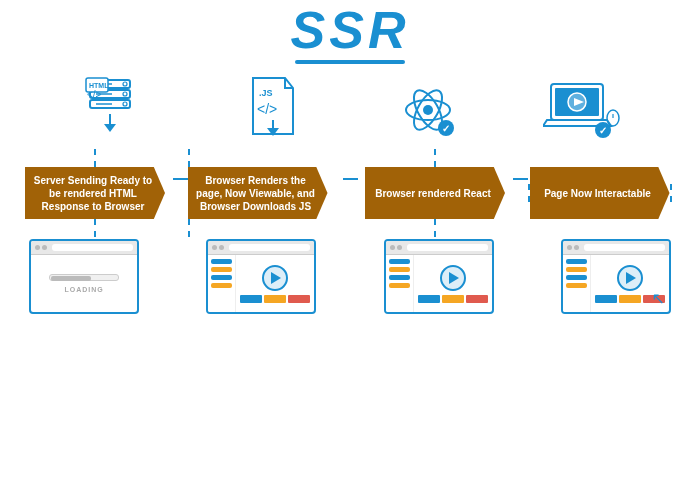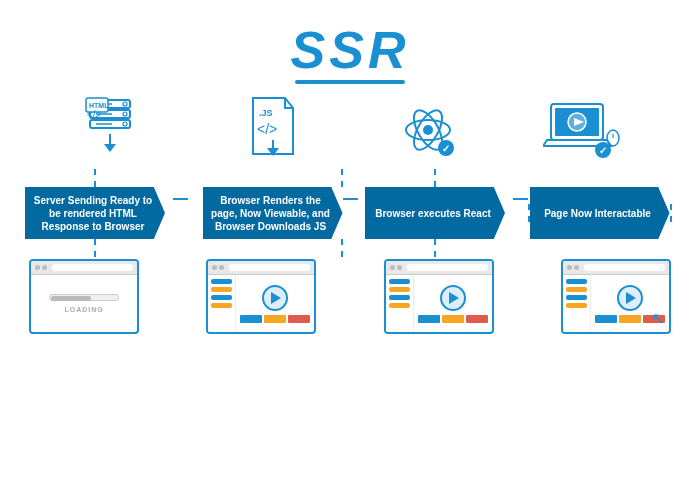--- a/index.html
+++ b/index.html
@@ -8,21 +8,21 @@
       height: 500px;
       background: #fff;
       font-family: 'Arial', sans-serif;
       overflow: hidden;
       position: relative;
     }
 
     
     .title-section {
       text-align: center;
-      padding-top: 24px;
+      padding-top: 4px;
       margin-bottom: 8px;
     }
     .title-text {
       font-size: 52px;
       font-weight: 900;
       color: #1a8fd1;
       letter-spacing: 4px;
       font-style: italic;
       line-height: 1;
     }
@@ -40,21 +40,21 @@
       height: 75px;
       display: flex;
       align-items: center;
       justify-content: center;
       position: relative;
     }
 
     
     .arrow-box {
       position: relative;
-      background: #0369a1;
+      background: #a16207;
       color: #fff;
       font-size: 11px;
       font-weight: 600;
       text-align: center;
       padding: 8px 10px 8px 8px;
       width: 140px;
       min-height: 52px;
       display: flex;
       align-items: center;
       justify-content: center;
@@ -332,34 +332,34 @@
   <div style="display:flex;flex-direction:column;align-items:center;width:155px;">
     <div class="dashed-down"></div>
     <div class="arrow-box" style="font-size:10px;padding:6px 12px 6px 8px;">
       <span>Server Sending Ready to be rendered HTML Response to Browser</span>
     </div>
     <div class="dashed-down"></div>
   </div>
 
   <div style="width:15px;height:2px;border-top:2px solid #1a8fd1;margin-bottom:28px;flex-shrink:0;"></div>
 
-  <div style="display:flex;flex-direction:column;align-items:flex-end;width:155px;">
+  <div style="display:flex;flex-direction:column;align-items:flex-start;width:155px;">
     <div class="dashed-down"></div>
     <div class="arrow-box" style="font-size:10px;padding:6px 12px 6px 8px;">
       <span>Browser Renders the page, <strong>Now Viewable</strong>, and Browser Downloads JS</span>
     </div>
     <div class="dashed-down"></div>
   </div>
 
   <div style="width:15px;height:2px;border-top:2px solid #1a8fd1;margin-bottom:28px;flex-shrink:0;"></div>
 
   <div style="display:flex;flex-direction:column;align-items:center;width:155px;">
     <div class="dashed-down"></div>
     <div class="arrow-box" style="font-size:10px;padding:6px 12px 6px 8px;">
-      <span>Browser executes React</span>
+      <span>Browser rendered React</span>
     </div>
     <div class="dashed-down"></div>
   </div>
 
   <div style="width:15px;height:2px;border-top:2px solid #1a8fd1;margin-bottom:28px;flex-shrink:0;"></div>
 
   <div style="display:flex;flex-direction:row;align-items:center;width:155px;">
     <div class="dashed-down"></div>
     <div class="arrow-box" style="font-size:10px;padding:6px 12px 6px 8px;">
       <span>Page Now <strong>Interactable</strong></span>

